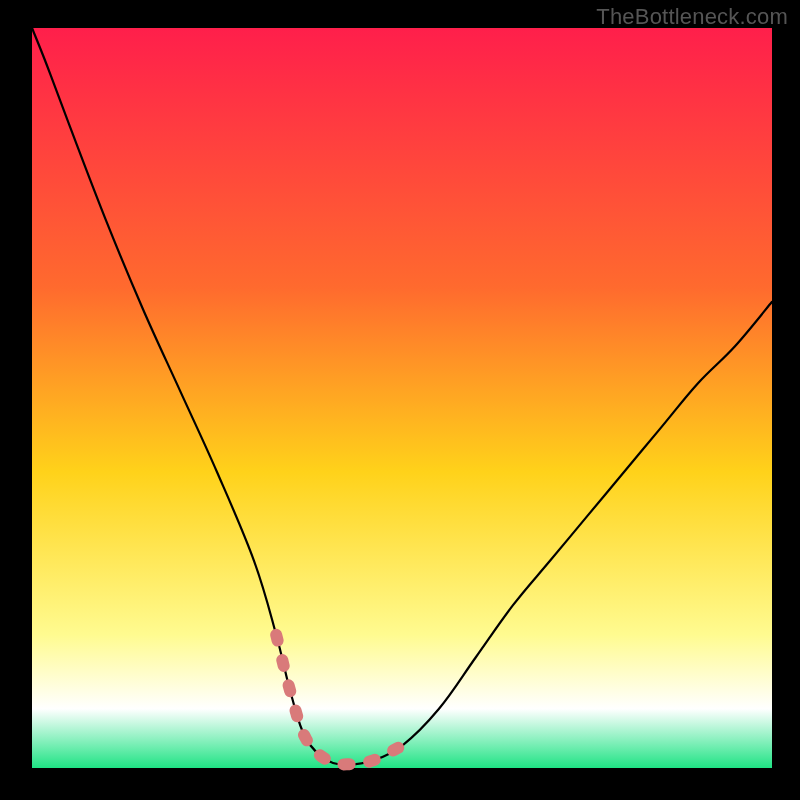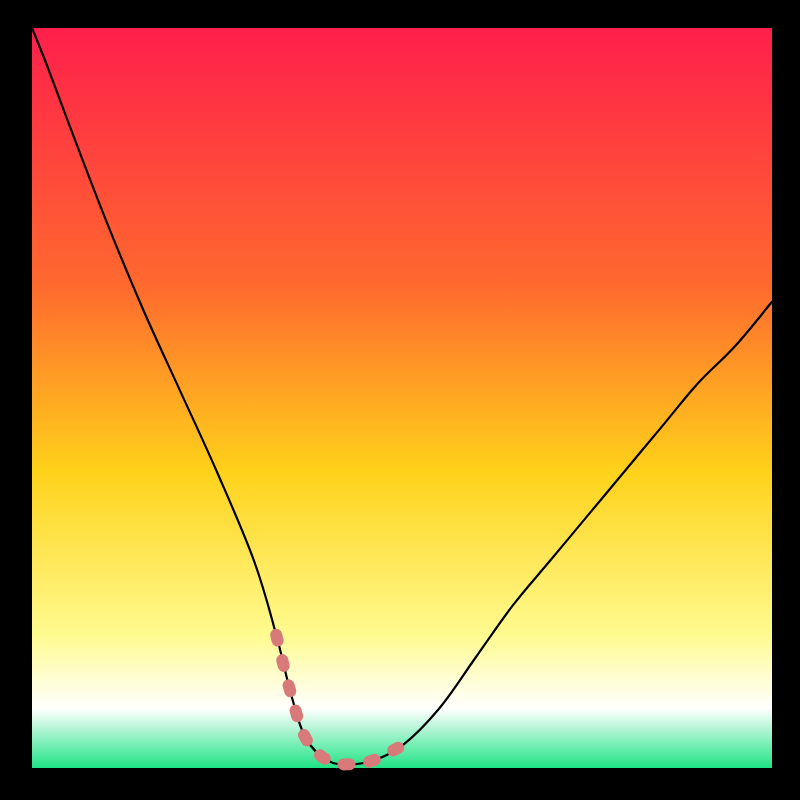--- a/index.html
+++ b/index.html
@@ -27,20 +27,21 @@
     font-weight: 400;
     color: #555555;
     letter-spacing: 0.2px;
     user-select: none;
   }
 </style>
 </head>
 <body>
 
 <div class="canvas-wrap">
+  <div class="watermark">TheBottleneck.com</div>
   <svg id="chart-svg" width="800" height="800" viewBox="0 0 800 800">
     <defs>
       <linearGradient id="bg-grad" x1="0" y1="0" x2="0" y2="1">
         <stop id="g0" offset="0%" stop-color="#ff1f4b"></stop>
         <stop id="g1" offset="35%" stop-color="#ff6a2e"></stop>
         <stop id="g2" offset="60%" stop-color="#ffd21a"></stop>
         <stop id="g3" offset="82%" stop-color="#fffb90"></stop>
         <stop id="g4" offset="92%" stop-color="#ffffff"></stop>
         <stop id="g5" offset="100%" stop-color="#1fe384"></stop>
       </linearGradient>

